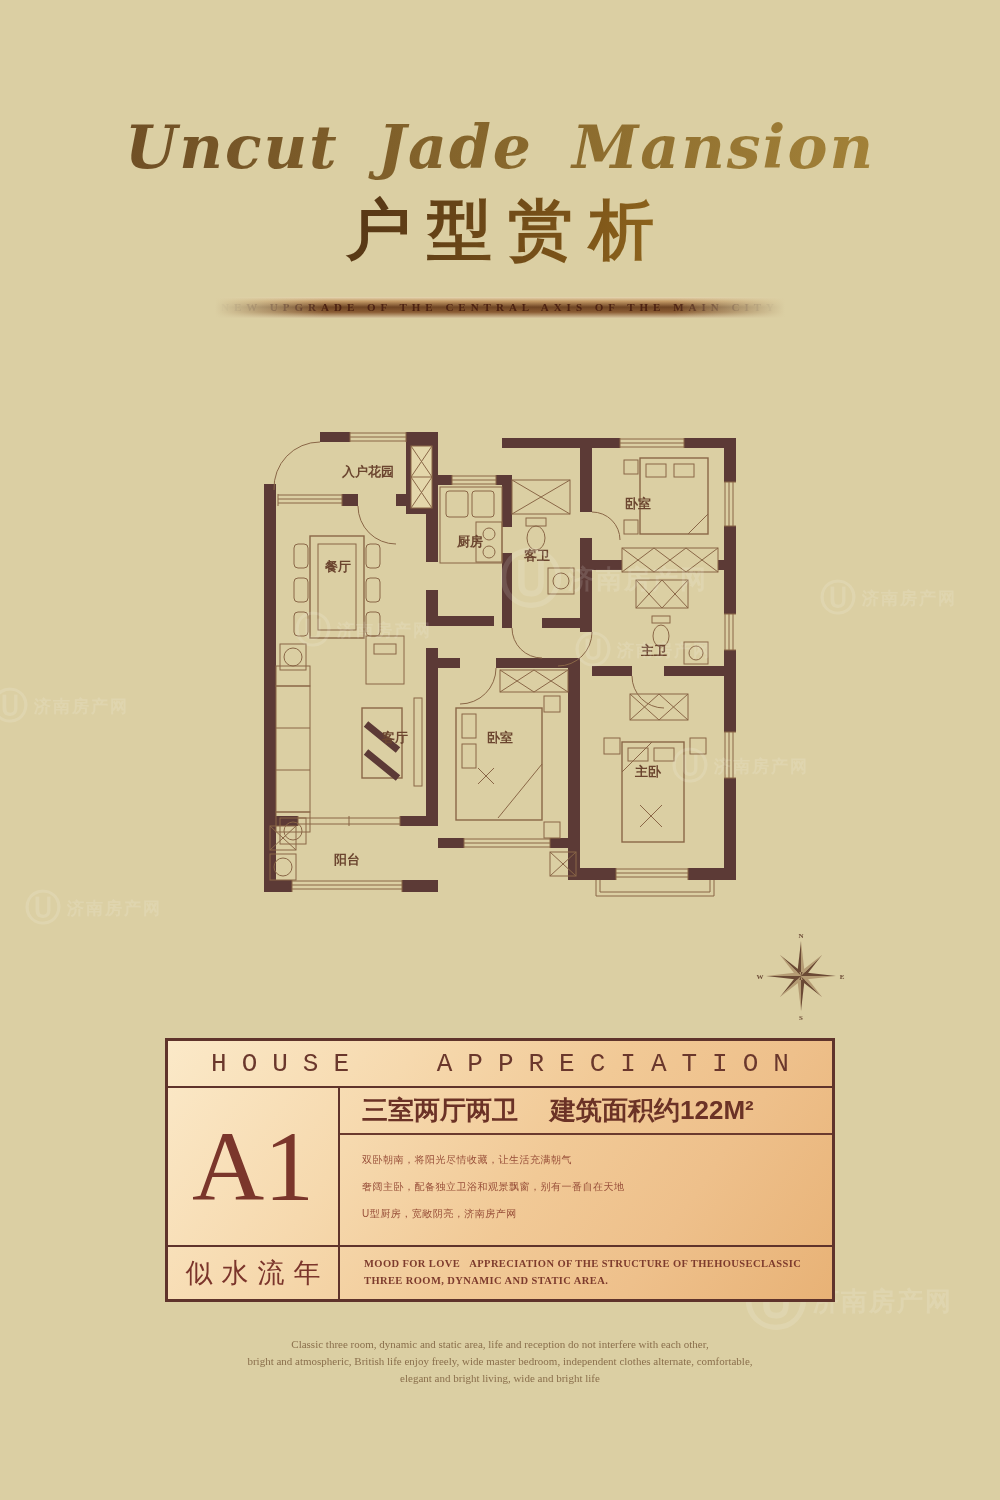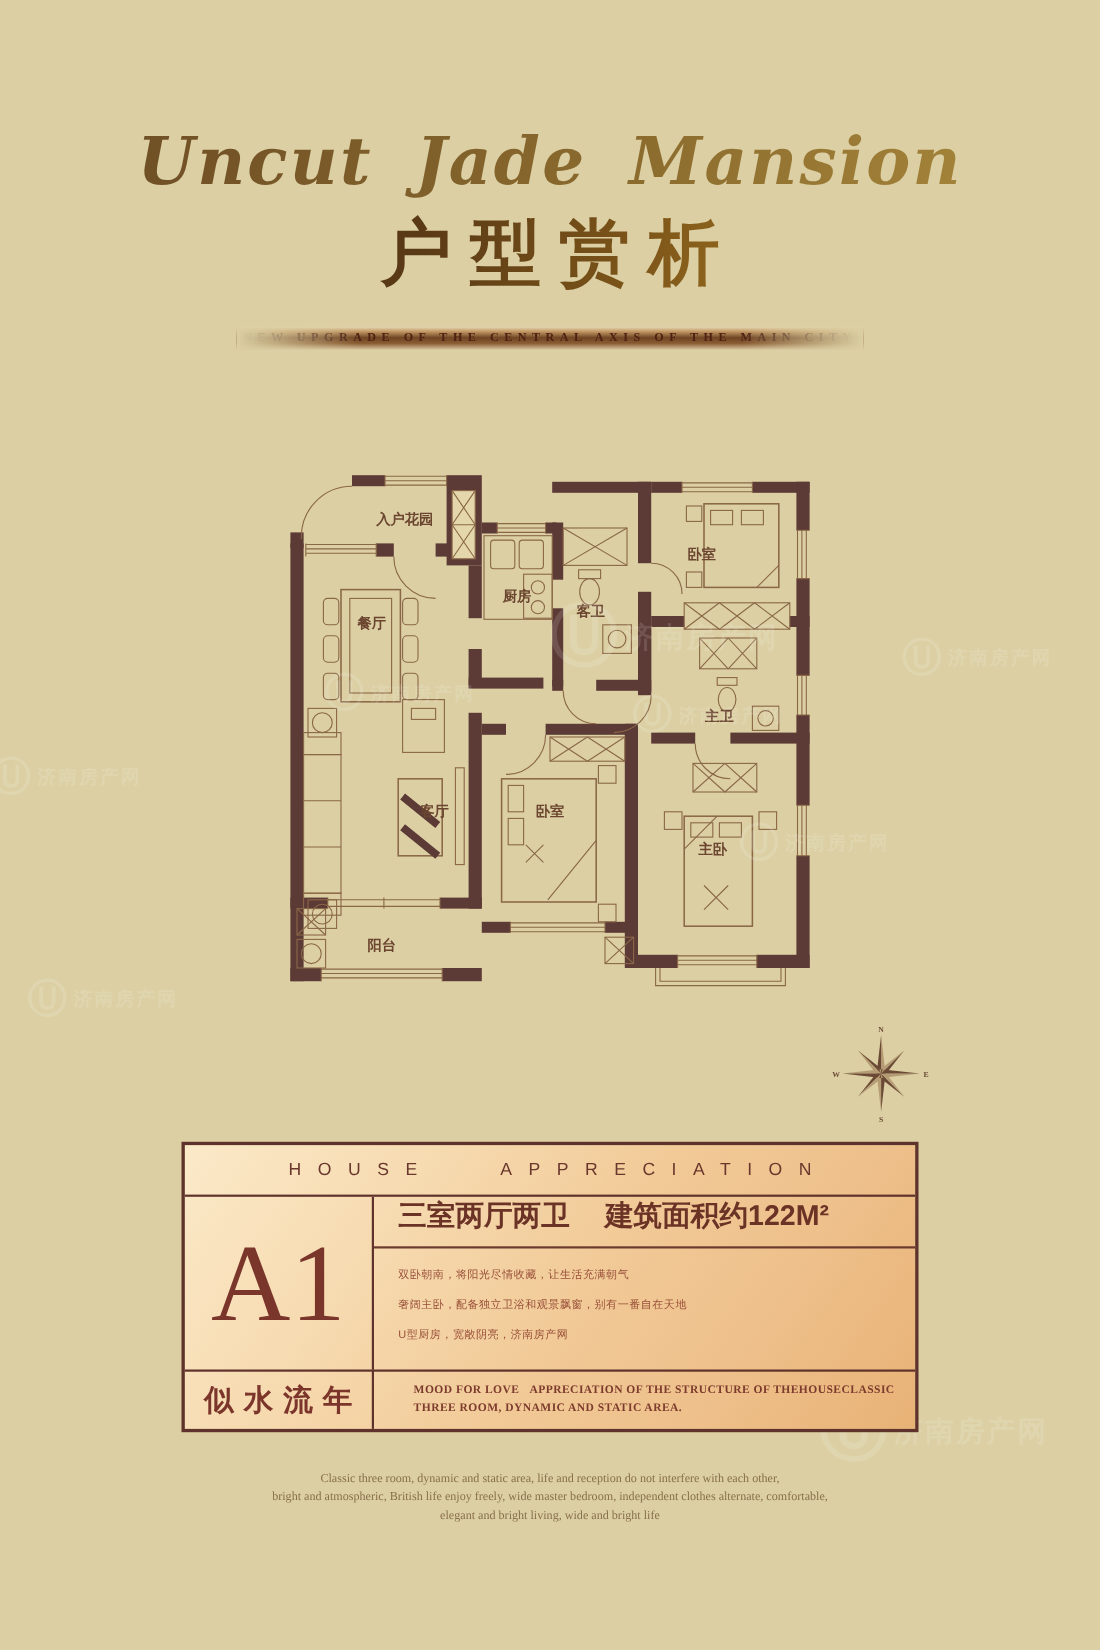--- a/index.html
+++ b/index.html
@@ -49,37 +49,37 @@
   .wm.big .wm-logo{font-size:62px;}
   .wm.big .wm-text{font-size:26px;}
 
   
   .card{position:absolute;left:165px;top:1038px;width:664px;height:258px;
       border:3px solid #5f332b;
       background:linear-gradient(125deg,#fbe9c8 0%,#f6d9ae 30%,#f1c996 55%,#eec08b 75%,#e8b276 100%);
       display:flex;flex-direction:column;}
   .card-head{height:45px;flex:0 0 45px;border-bottom:2px solid #5f332b;
       display:flex;align-items:center;justify-content:center;
-      font-family:Liberation Sans, sans-serif;font-size:16px;color:#6a372c;
+      font-family:Liberation Mono, monospace;font-size:26px;color:#6a372c;
       letter-spacing:15px;text-indent:15px;word-spacing:42px;text-align:right;}
   .card-body{flex:1;display:grid;grid-template-columns:172px 1fr;grid-template-rows:1fr 54px;}
   .cell-unit{grid-area:1/1/2/2;border-right:2px solid #5f332b;
       display:flex;align-items:center;justify-content:center;
       font-family:"Liberation Serif",serif;font-size:100px;color:#7b362b;}
   .cell-slogan{grid-area:2/1/3/2;border-right:2px solid #5f332b;border-top:2px solid #5f332b;
       display:flex;align-items:center;justify-content:center;
-      font-family:"Liberation Serif",serif;font-weight:bold;font-size:27px;
+      font-family:"Liberation Serif",serif;font-weight:normal;font-size:27px;
       letter-spacing:9px;text-indent:9px;color:#7b352b;}
   .cell-desc{grid-area:1/2/2/3;display:flex;flex-direction:column;}
-  .spec-row{flex:0 0 45px;border-bottom:2px solid #6b3a2e;display:flex;
+  .spec-row{flex:0 0 45px;border-bottom:2px solid #6b3a2e;display:flex;align-items:center;
       padding-left:22px;gap:32px;font-weight:bold;font-size:26px;color:#6b3226;}
   .features{padding:11px 18px 0 22px;}
   .feat{font-size:10px;color:#99503a;line-height:27px;letter-spacing:.5px;}
   .cell-caption{grid-area:2/2/3/3;border-top:2px solid #5f332b;
-      padding:9px 0 0 36px;font-family:"Liberation Serif",serif;font-weight:bold;
+      padding:9px 0 0 24px;font-family:"Liberation Serif",serif;font-weight:bold;
       font-size:10.5px;color:#7d3b2d;letter-spacing:.4px;line-height:1.6;white-space:pre-line;}
 
   
   .footer-note{position:absolute;left:0;top:1336px;width:100%;text-align:center;
       font-family:"Liberation Serif",serif;font-size:11px;color:#8a6f4c;
       line-height:1.55;white-space:pre-line;}
 </style>
 </head>
 <body>
 

